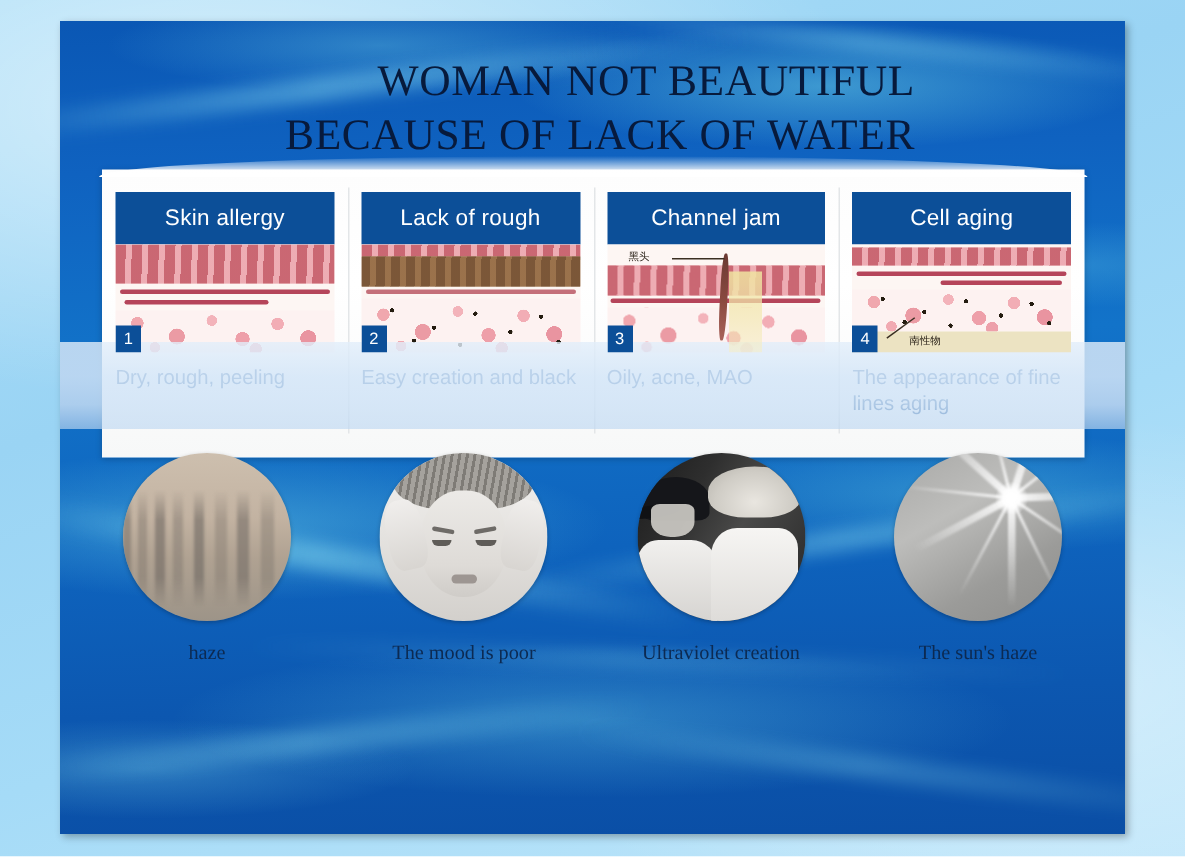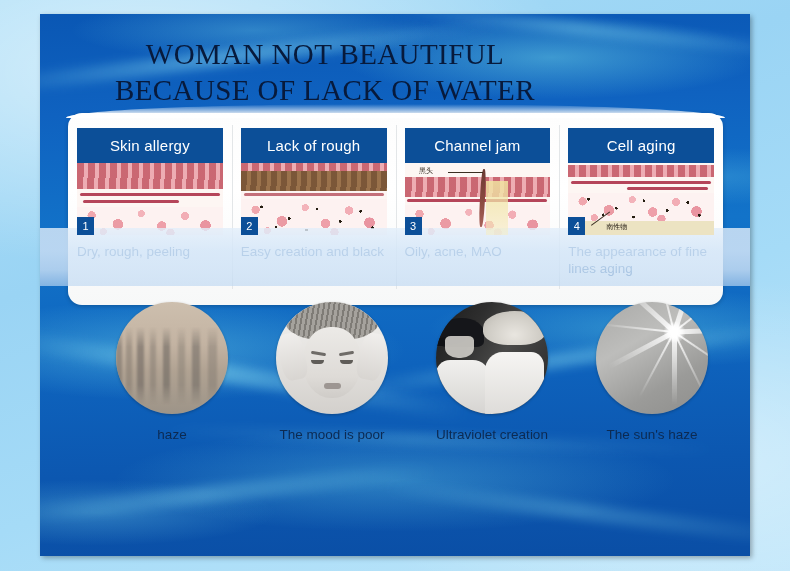--- a/index.html
+++ b/index.html
@@ -60,40 +60,39 @@
   .rb4 { left: 300px; top: 336px; width: 480px; height: 15px; transform: rotate(-8deg); opacity: .85; }
   .rb5 { left: -30px; top: 470px; width: 430px; height: 17px; transform: rotate(-6deg); opacity: .7; }
   .rb6 { left: 340px; top: 492px; width: 440px; height: 16px; transform: rotate(7deg); opacity: .6; }
   .rb7 { left: 120px; top: 420px; width: 560px; height: 12px; transform: rotate(2deg); opacity: .45; }
 
   
   #headline {
     position: absolute;
     left: 0; top: 22px;
     width: 570px;
-    text-align: center;
+    text-align: right;
     font-family: "Liberation Serif", serif;
     color: #071a3c;
     font-size: 29px;
     line-height: 36px;
     letter-spacing: 0.4px;
     white-space: pre-line;
   }
 
   
   #cards-panel {
     position: absolute;
     left: 28px;
     top: 99px;
     width: 655px;
     height: 192px;
     background: linear-gradient(180deg, #fdfdfd 0%, #ffffff 40%, #f7f8f8 100%);
     box-shadow: 0 1px 4px rgba(0,0,0,0.22);
     display: flex;
-    border-radius: 14px;
   }
   #cards-panel::before {
     
     content: "";
     position: absolute;
     left: -2px; top: -9px;
     width: 659px; height: 14px;
     background: linear-gradient(180deg, rgba(255,255,255,0) 0%, #ffffff 82%);
     border-radius: 50% 50% 0 0 / 100% 100% 0 0;
   }
@@ -242,21 +241,22 @@
     line-height: 42px;
     letter-spacing: 0.5px;
   }
 
   
   #causes {
     position: absolute;
     left: 18px; top: 288px;
     width: 674px;
     display: flex;
-    justify-content: flex-end;
+    justify-content: space-between;
+    font-family: Liberation Serif, serif;
   }
   .cause { width: 160px; text-align: center; }
   .cause-circle {
     width: 112px; height: 112px;
     margin: 0 auto;
     border-radius: 50%;
     overflow: hidden;
     position: relative;
     box-shadow: 0 1px 3px rgba(0,0,0,0.25);
   }

